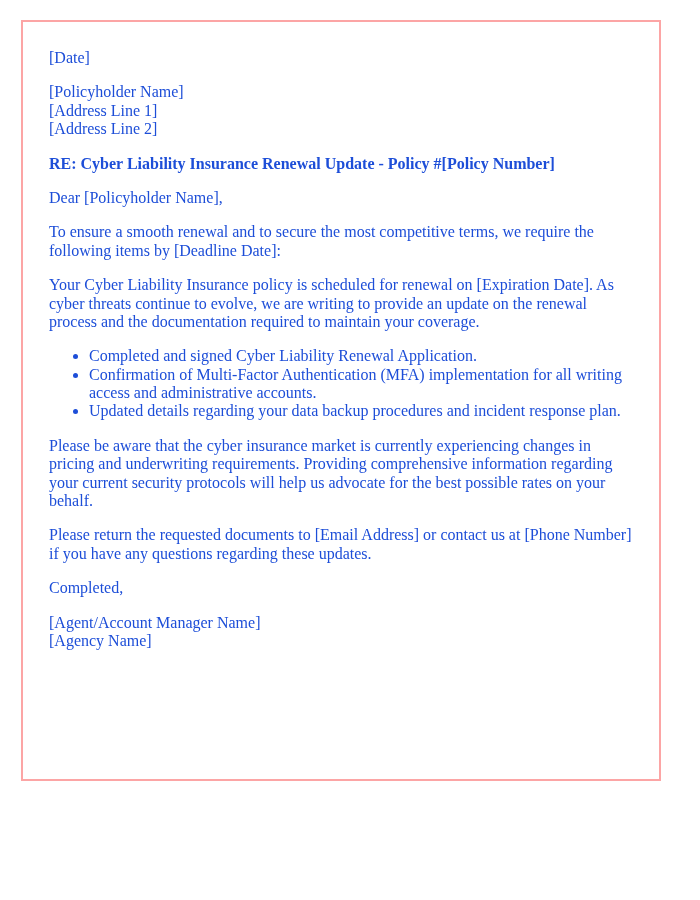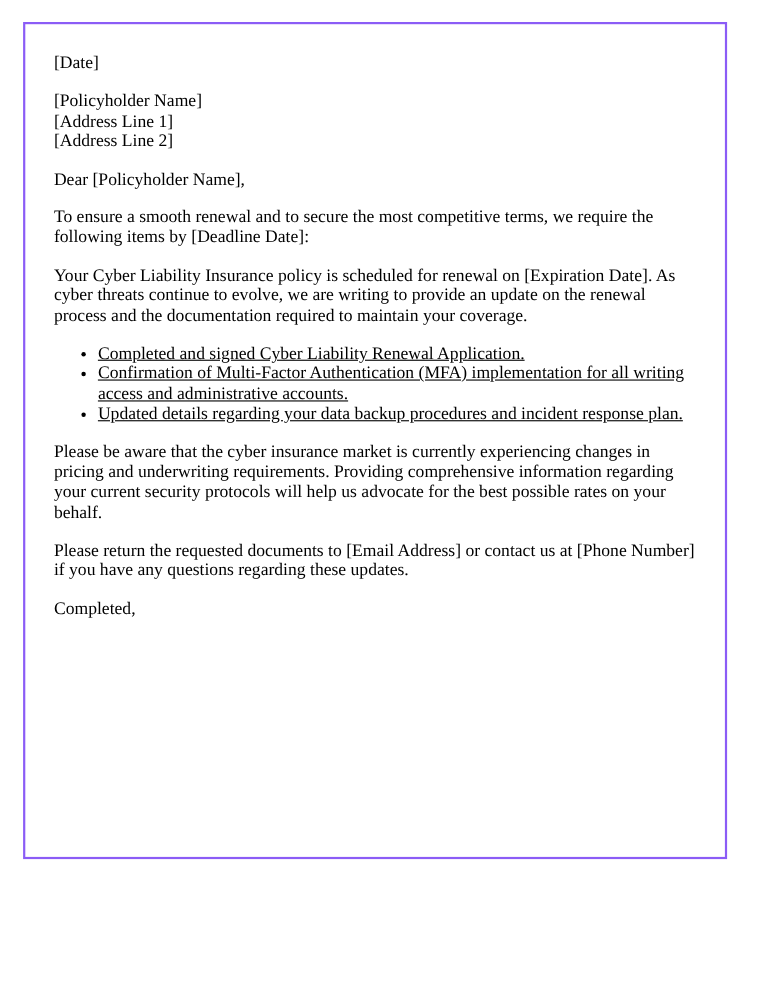--- a/index.html
+++ b/index.html
@@ -10,76 +10,80 @@
     height: 900px;
     overflow: hidden;
   }
   .letter-page {
     box-sizing: border-box;
     position: absolute;
     left: 21px;
     top: 20px;
     width: 640px;
     height: 761px;
-    border: 2px solid #8b5cf6;
+    border: 2px solid #fca5a5;
     background: #ffffff;
     padding: 27px 26px;
     font-family: "Liberation Serif", "DejaVu Serif", serif;
     font-size: 16px;
     line-height: 1.15;
-    color: #000000;
+    color: #1d4ed8;
   }
   .letter-page p {
     margin: 16px 0;
   }
   .letter-page p:first-child {
     margin-top: 0;
   }
   .subject {
     font-weight: bold;
   }
   ul.required-items {
     margin: 16px 0;
     padding-left: 40px;
   }
   ul.required-items li {
     margin: 0;
     padding: 0;
-    text-decoration: underline;
   }
 </style>
 </head>
 <body>
 
 <div class="letter-page">
 
   <p>
     <span>[Date]</span>
   </p>
 
   <p>
     <span>[Policyholder Name]</span><br>
     <span>[Address Line 1]</span><br>
     <span>[Address Line 2]</span>
   </p>
 
+  <p class="subject">RE: Cyber Liability Insurance Renewal Update - Policy #[Policy Number]</p>
 
   <p>Dear [Policyholder Name],</p>
 
   <p>To ensure a smooth renewal and to secure the most competitive terms, we require the following items by [Deadline Date]:</p>
 
   <p>Your Cyber Liability Insurance policy is scheduled for renewal on [Expiration Date]. As cyber threats continue to evolve, we are writing to provide an update on the renewal process and the documentation required to maintain your coverage.</p>
 
   <ul class="required-items">
     <li>Completed and signed Cyber Liability Renewal Application.</li>
     <li>Confirmation of Multi-Factor Authentication (MFA) implementation for all writing access and administrative accounts.</li>
     <li>Updated details regarding your data backup procedures and incident response plan.</li>
   </ul>
 
   <p>Please be aware that the cyber insurance market is currently experiencing changes in pricing and underwriting requirements. Providing comprehensive information regarding your current security protocols will help us advocate for the best possible rates on your behalf.</p>
 
   <p>Please return the requested documents to [Email Address] or contact us at [Phone Number] if you have any questions regarding these updates.</p>
 
 
   <p>Completed,</p>
 
+  <p>
+    <span>[Agent/Account Manager Name]</span><br>
+    <span>[Agency Name]</span>
+  </p>
 
 </div>
 
 </body></html>

